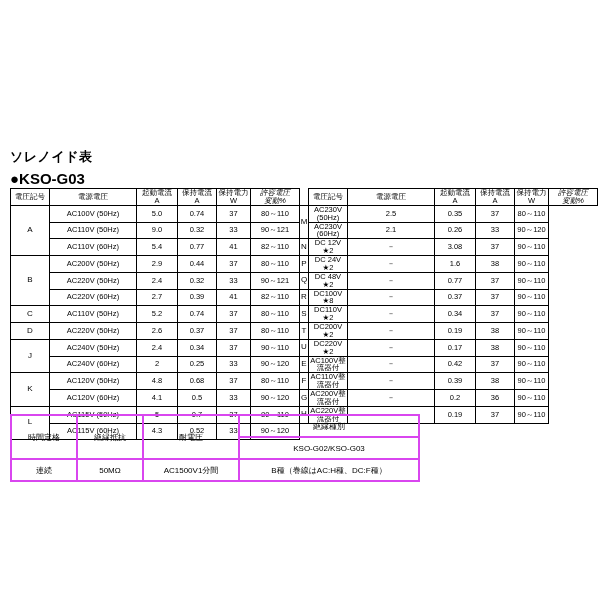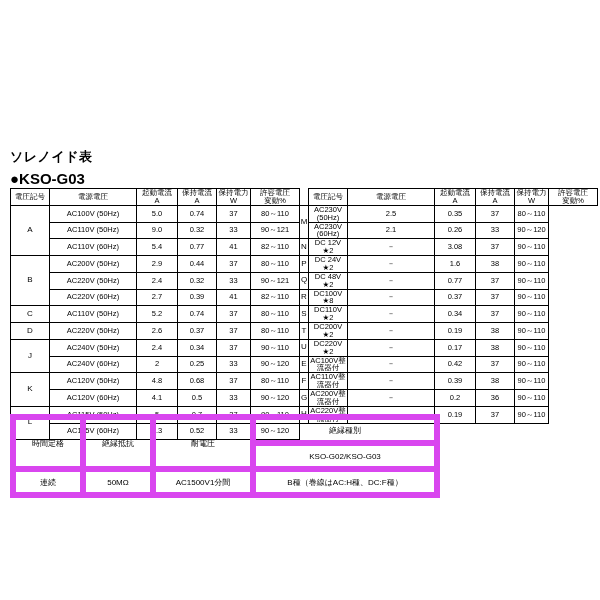--- a/index.html
+++ b/index.html
@@ -55,21 +55,21 @@
   }
   .main-table th {
     font-size: 7.5px;
     margin-top: 8px;
   }
   .hdr-sym { width: 38px; }
   .hdr-volt { width: 86px; }
   .hdr-start { width: 40px; }
   .hdr-hold { width: 38px; }
   .hdr-power { width: 33px; }
-  .hdr-range { width: 48px; }
+  .hdr-range { width: 48px; font-style: italic; }
   .gap-col {
     border: none !important;
     width: 8px;
     background: #ffffff;
   }
   .hdr-line1 { display: block; }
   .hdr-line2 { display: block; font-size: 7.5px; }
   .cell-left {
     text-align: left;
     padding-left: 3px;
@@ -87,21 +87,21 @@
   .notes div { white-space: nowrap; }
   .note-indent { padding-left: 16px; }
   .sub-table {
     position: absolute;
     left: 10px;
     top: 414px;
     border-collapse: collapse;
     font-size: 8px;
   }
   .sub-table td, .sub-table th {
-    border: 6px solid #d946ef;
+    border: 2px solid #d946ef;
     text-align: center;
     vertical-align: middle;
     font-weight: normal;
     padding: 2px 4px;
     height: 16px;
   }
   .sub-c1 { width: 56px; }
   .sub-c2 { width: 56px; }
   .sub-c3 { width: 86px; }
   .sub-c4 { width: 170px; }

